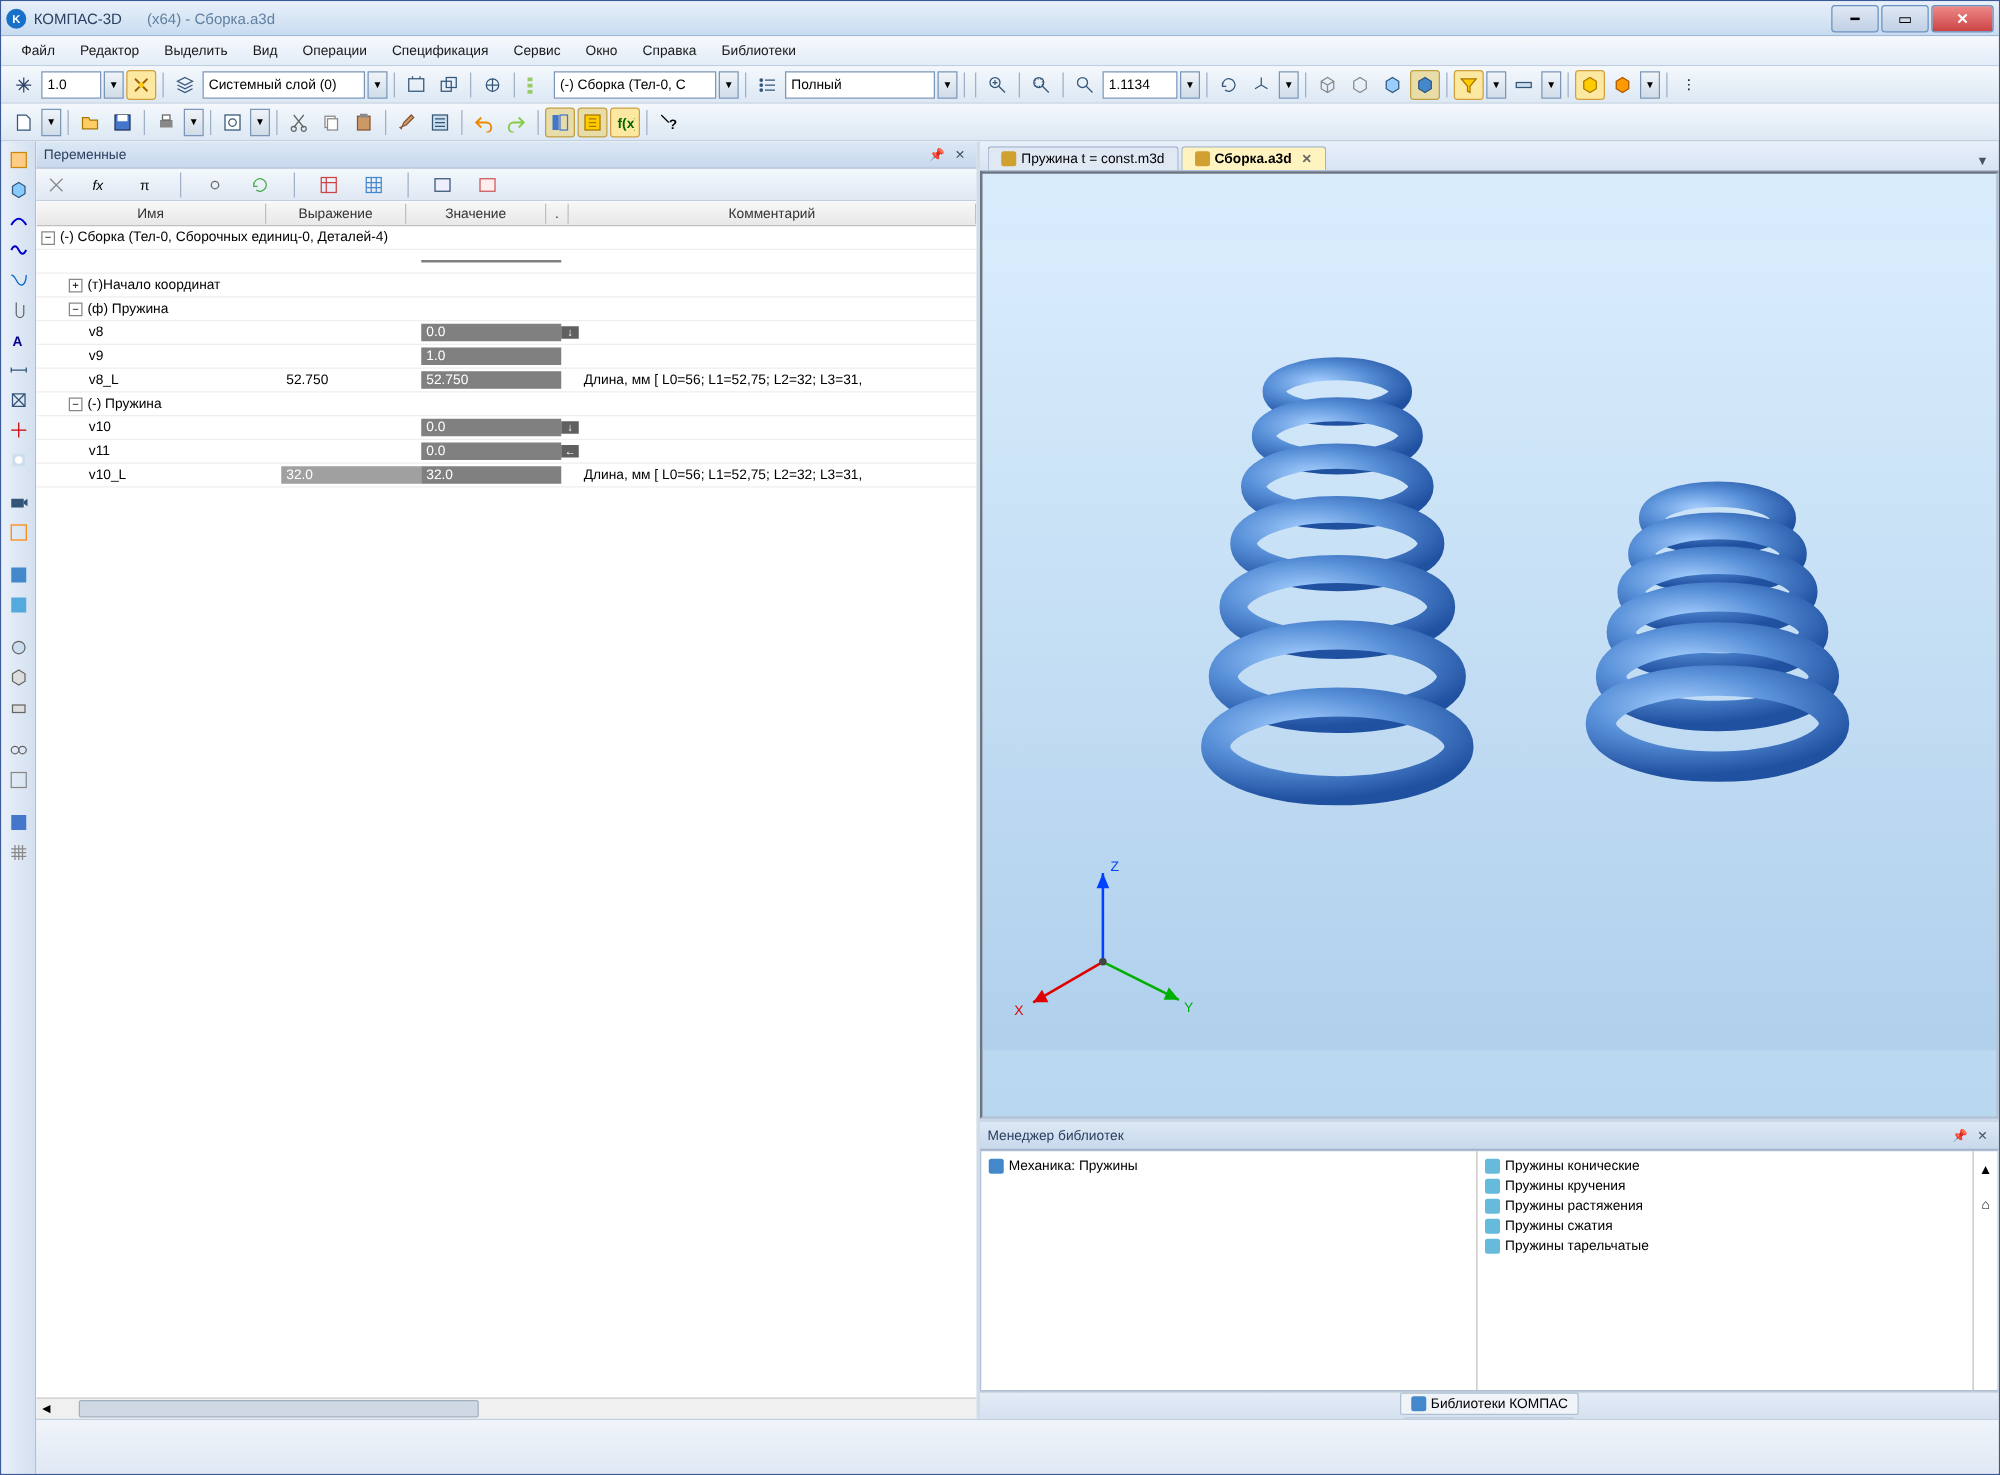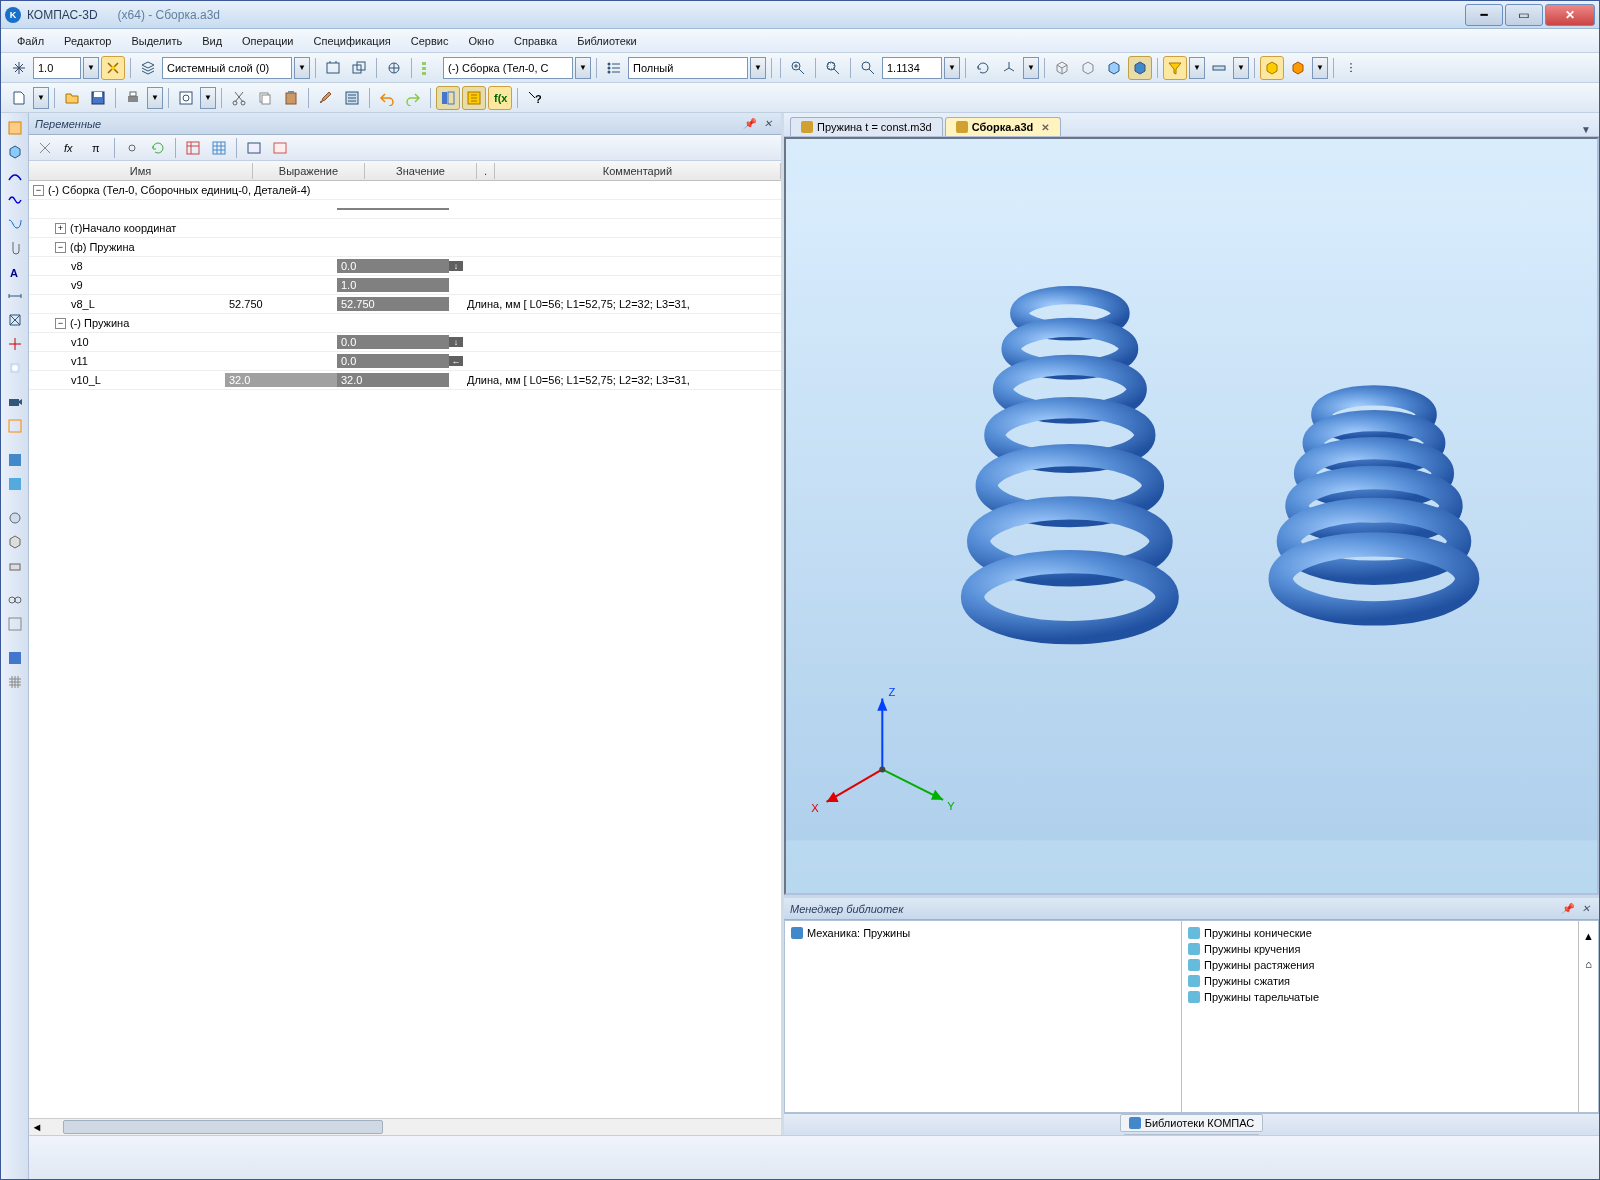--- a/index.html
+++ b/index.html
@@ -29,25 +29,25 @@
 .main-area { flex: 1; display: flex; overflow: hidden; }
 
 .left-toolbar { width: 28px; background: linear-gradient(90deg,#e8f0fa,#d4e0f0); border-right: 1px solid #b0c0d8; display: flex; flex-direction: column; align-items: center; padding-top: 4px; gap: 2px; }
 .lt-btn { width: 22px; height: 22px; border-radius: 2px; display: flex; align-items: center; justify-content: center; cursor: pointer; }
 
 .center-area { flex: 1; display: flex; flex-direction: column; }
 
 .panels-row { flex: 1; display: flex; overflow: hidden; }
 
 .vars-panel { width: 755px; display: flex; flex-direction: column; background: #fff; border-right: 3px solid #d0dce8; }
-.panel-header { height: 22px; background: linear-gradient(#dce8f4,#c8d8ec); display: flex; align-items: center; padding: 0 6px; border-bottom: 1px solid #a0b0c8; font-size: 11px; color: #2a3f5f; font-style: italic; }
+.panel-header { height: 22px; background: linear-gradient(#dce8f4,#c8d8ec); display: flex; align-items: center; padding: 0 6px; border-bottom: 1px solid #a0b0c8; font-size: 11px; color: #2a3f5f; }
 .panel-header-ctrls { margin-left: auto; display: flex; gap: 4px; }
 .panel-hdrbtn { width: 14px; height: 14px; display: flex; align-items: center; justify-content: center; cursor: pointer; font-size: 10px; color: #456; }
 
-.vars-toolbar { height: 26px; background: linear-gradient(#f4f8fc,#e0e8f4); display: flex; align-items: center; padding: 2px 4px; gap: 2px; border-bottom: 1px solid #c0d0e0; }
+.vars-toolbar { height: 26px; background: linear-gradient(#f4f8fc,#e0e8f4); display: flex; align-items: center; padding: 2px 4px; gap: 12px; border-bottom: 1px solid #c0d0e0; }
 
 .vars-table { flex: 1; overflow: auto; background: #fff; }
 .vt-header { display: flex; background: linear-gradient(#f8f8f8,#e8e8e8); border-bottom: 1px solid #c0c0c0; height: 20px; align-items: center; }
 .vt-hcell { border-right: 1px solid #c0c0c0; padding: 2px 4px; text-align: center; font-size: 11px; color: #333; }
 .vt-row { display: flex; height: 19px; align-items: center; border-bottom: 1px solid #eee; }
 .vt-cell { padding: 1px 4px; font-size: 11px; color: #000; overflow: hidden; white-space: nowrap; }
 .vt-tree { display: flex; align-items: center; }
 .vt-expand { width: 11px; height: 11px; border: 1px solid #888; display: inline-flex; align-items: center; justify-content: center; font-size: 9px; line-height: 1; margin-right: 4px; cursor: pointer; background: #fff; }
 .vt-valcell { background: #808080; color: #fff; padding: 1px 4px; }
 .vt-valflag { width: 14px; background: #606060; color: #fff; text-align: center; font-size: 9px; }
@@ -549,21 +549,21 @@
                 </svg>
               </div>
             <div class="tb-btn">
                 <svg width="16" height="16">
                   <rect x="2" y="3" width="12" height="10" fill="#fee" stroke="#c55"></rect>
                 </svg>
               </div>
           </div>
           <div class="vars-table">
             <div class="vt-header">
-              <div class="vt-hcell" style="width:224px">Имя</div>
+              <div class="vt-hcell" style="width:184px">Имя</div>
               <div class="vt-hcell" style="width:112px">Выражение</div>
               <div class="vt-hcell" style="width:112px">Значение</div>
               <div class="vt-hcell" style="width:18px">.</div>
               <div class="vt-hcell" style="flex:1">Комментарий</div>
             </div>
 
             <div class="vt-row">
               <div class="vt-cell vt-tree" style="width:440px">
                 <span class="vt-expand">−</span>
                 <span>(-) Сборка (Тел-0, Сборочных единиц-0, Деталей-4)</span>

